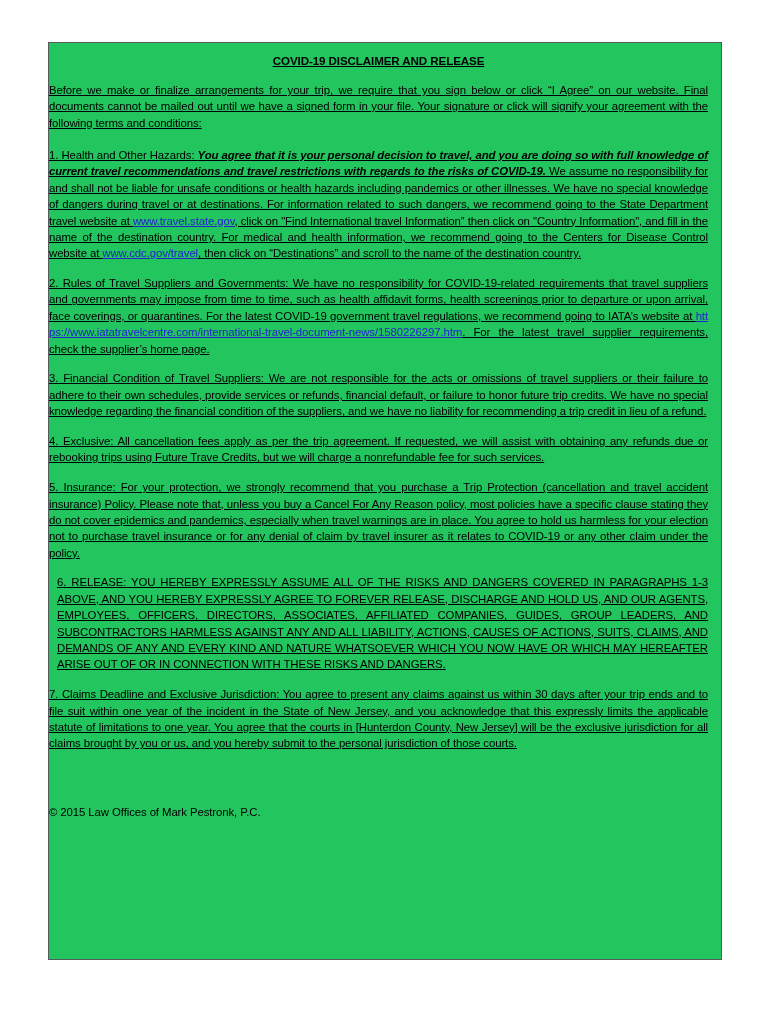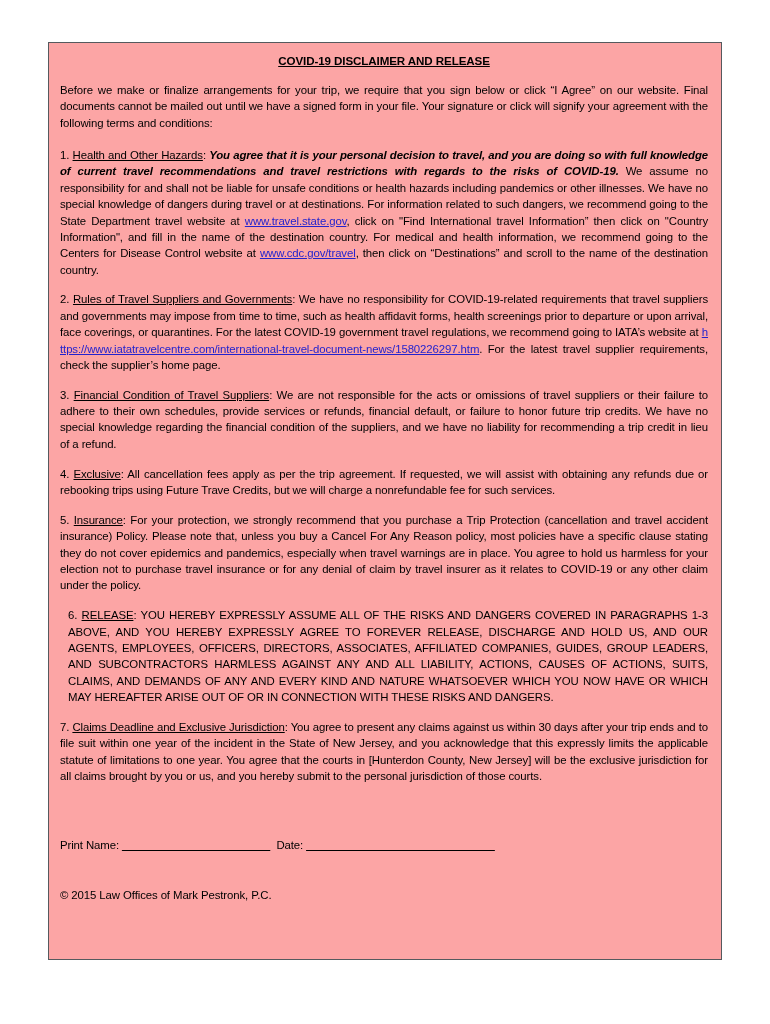--- a/index.html
+++ b/index.html
@@ -25,22 +25,22 @@
 
   
   #doc-frame {
     position: absolute;
     left: 48px;
     top: 42px;
     width: 674px;
     height: 918px;
     box-sizing: border-box;
     border: 1.4px solid #555a5e;
-    background: #fca5a5;
-    padding: 11px 13px 0 11px;
+    background: #22c55e;
+    padding: 11px 13px 0 0;
   }
 
   #doc-body {
     font-size: 11.4px;
     line-height: 1.435;
     text-align: justify;
     text-justify: inter-word;
     letter-spacing: -0.1px;
   }
 
@@ -51,20 +51,21 @@
     letter-spacing: -0.1px;
     margin: 0 0 15px 0;
   }
   .doc-title span {
     text-decoration: underline;
   }
 
   .para {
     margin: 0 0 13.5px 0;
     text-align: justify;
+    text-decoration: underline;
   }
   .para:last-of-type {
     margin-bottom: 0;
   }
 
   .para-intro {
     margin-bottom: 16px;
   }
 
   .term {
@@ -130,19 +131,18 @@
 
       <p class="para"><span>4.</span> <span class="term">Exclusive</span><span>: All cancellation fees apply as per the trip agreement.  If requested, we will assist with obtaining any refunds due or rebooking trips using Future Trave Credits,  but we will charge a nonrefundable fee for such services.</span></p>
 
       <p class="para"><span>5.</span> <span class="term">Insurance</span><span>: For your protection, we strongly recommend that you purchase a Trip Protection (cancellation and travel accident insurance) Policy. Please note that, unless you buy a Cancel For Any Reason policy, most policies have a specific clause stating they do not cover epidemics and pandemics, especially when travel warnings are in place. You agree to hold us harmless for your election not to purchase travel insurance or for any denial of claim by travel insurer as it relates to COVID-19 or any other claim under the policy.</span></p>
 
       <p class="para caps"><span>6.</span> <span class="term">RELEASE</span><span>: YOU HEREBY EXPRESSLY ASSUME ALL OF THE RISKS AND DANGERS COVERED IN PARAGRAPHS 1-3 ABOVE, AND YOU HEREBY EXPRESSLY AGREE TO FOREVER RELEASE, DISCHARGE AND HOLD US, AND OUR AGENTS, EMPLOYEES, OFFICERS, DIRECTORS, ASSOCIATES, AFFILIATED COMPANIES, GUIDES,  GROUP  LEADERS, AND SUBCONTRACTORS HARMLESS AGAINST ANY AND ALL LIABILITY, ACTIONS,  CAUSES  OF  ACTIONS, SUITS, CLAIMS, AND DEMANDS OF ANY AND EVERY KIND AND NATURE WHATSOEVER WHICH YOU NOW HAVE OR WHICH MAY HEREAFTER ARISE OUT OF OR IN CONNECTION WITH THESE RISKS AND DANGERS.</span></p>
 
       <p class="para"><span>7.</span> <span class="term">Claims Deadline and Exclusive Jurisdiction</span><span>: You agree to present any claims against us within 30 days after your trip ends and to file suit within one year of the incident in the State of New Jersey, and you acknowledge that this expressly limits the applicable statute of limitations to one year.  You agree that the courts in [Hunterdon County, New Jersey] will be the exclusive jurisdiction for all claims brought by you or us, and you hereby submit to the personal jurisdiction of those courts.</span></p>
 
       <div id="sig-block">
-        <div class="sig-line"><span>Print Name: </span><span class="rule">______________________</span><span>  Date: </span><span class="rule">____________________________</span></div>
         <div class="copyright">© 2015 Law Offices of Mark Pestronk, P.C.</div>
       </div>
 
     </div>
   </div>
 </div>
 
 </body></html>

